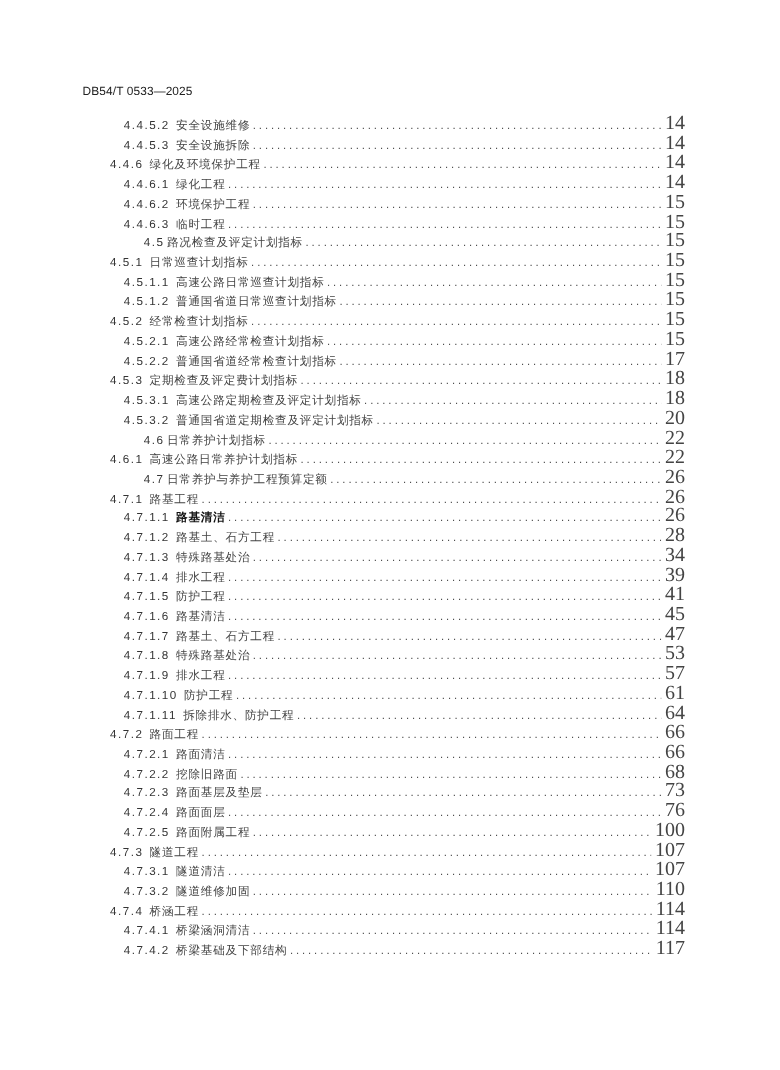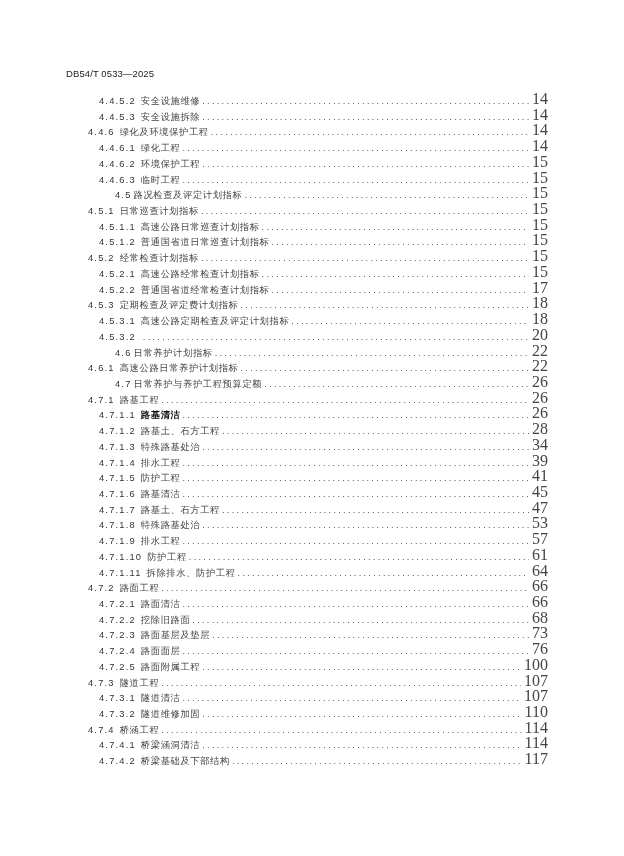--- a/index.html
+++ b/index.html
@@ -147,20 +147,21 @@
         <div class="entry">
           <span class="num">4.5.3.1</span>
           <span class="title">高速公路定期检查及评定计划指标</span>
           <span class="dots"></span>
           <span class="pg">18</span>
         </div>
       </div>
       <div class="row lvl3">
         <div class="entry">
           <span class="num">4.5.3.2</span>
+          <span class="title">普通国省道定期检查及评定计划指标</span>
           <span class="dots"></span>
           <span class="pg">20</span>
         </div>
       </div>
       <div class="row lvl1">
         <div class="entry">
           <span class="num">4.6</span>
           <span class="title">日常养护计划指标</span>
           <span class="dots"></span>
           <span class="pg">22</span>

